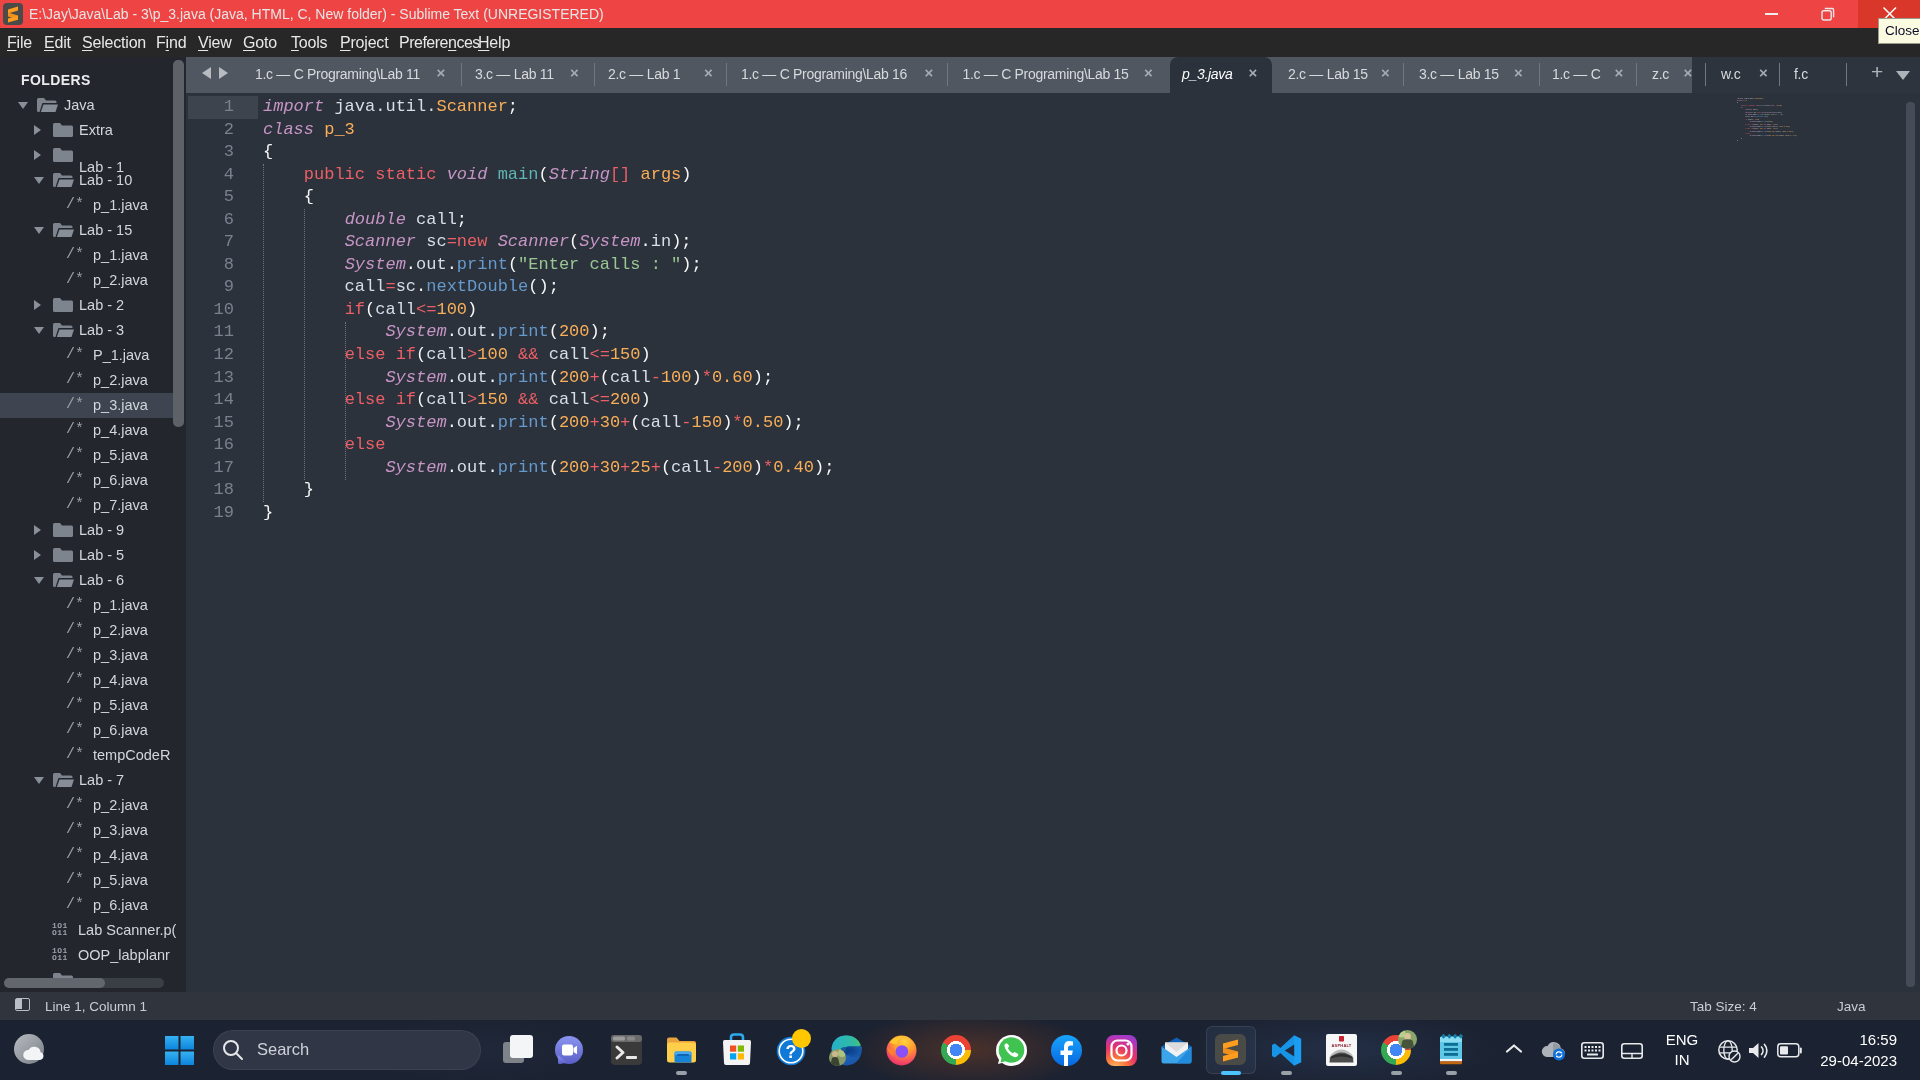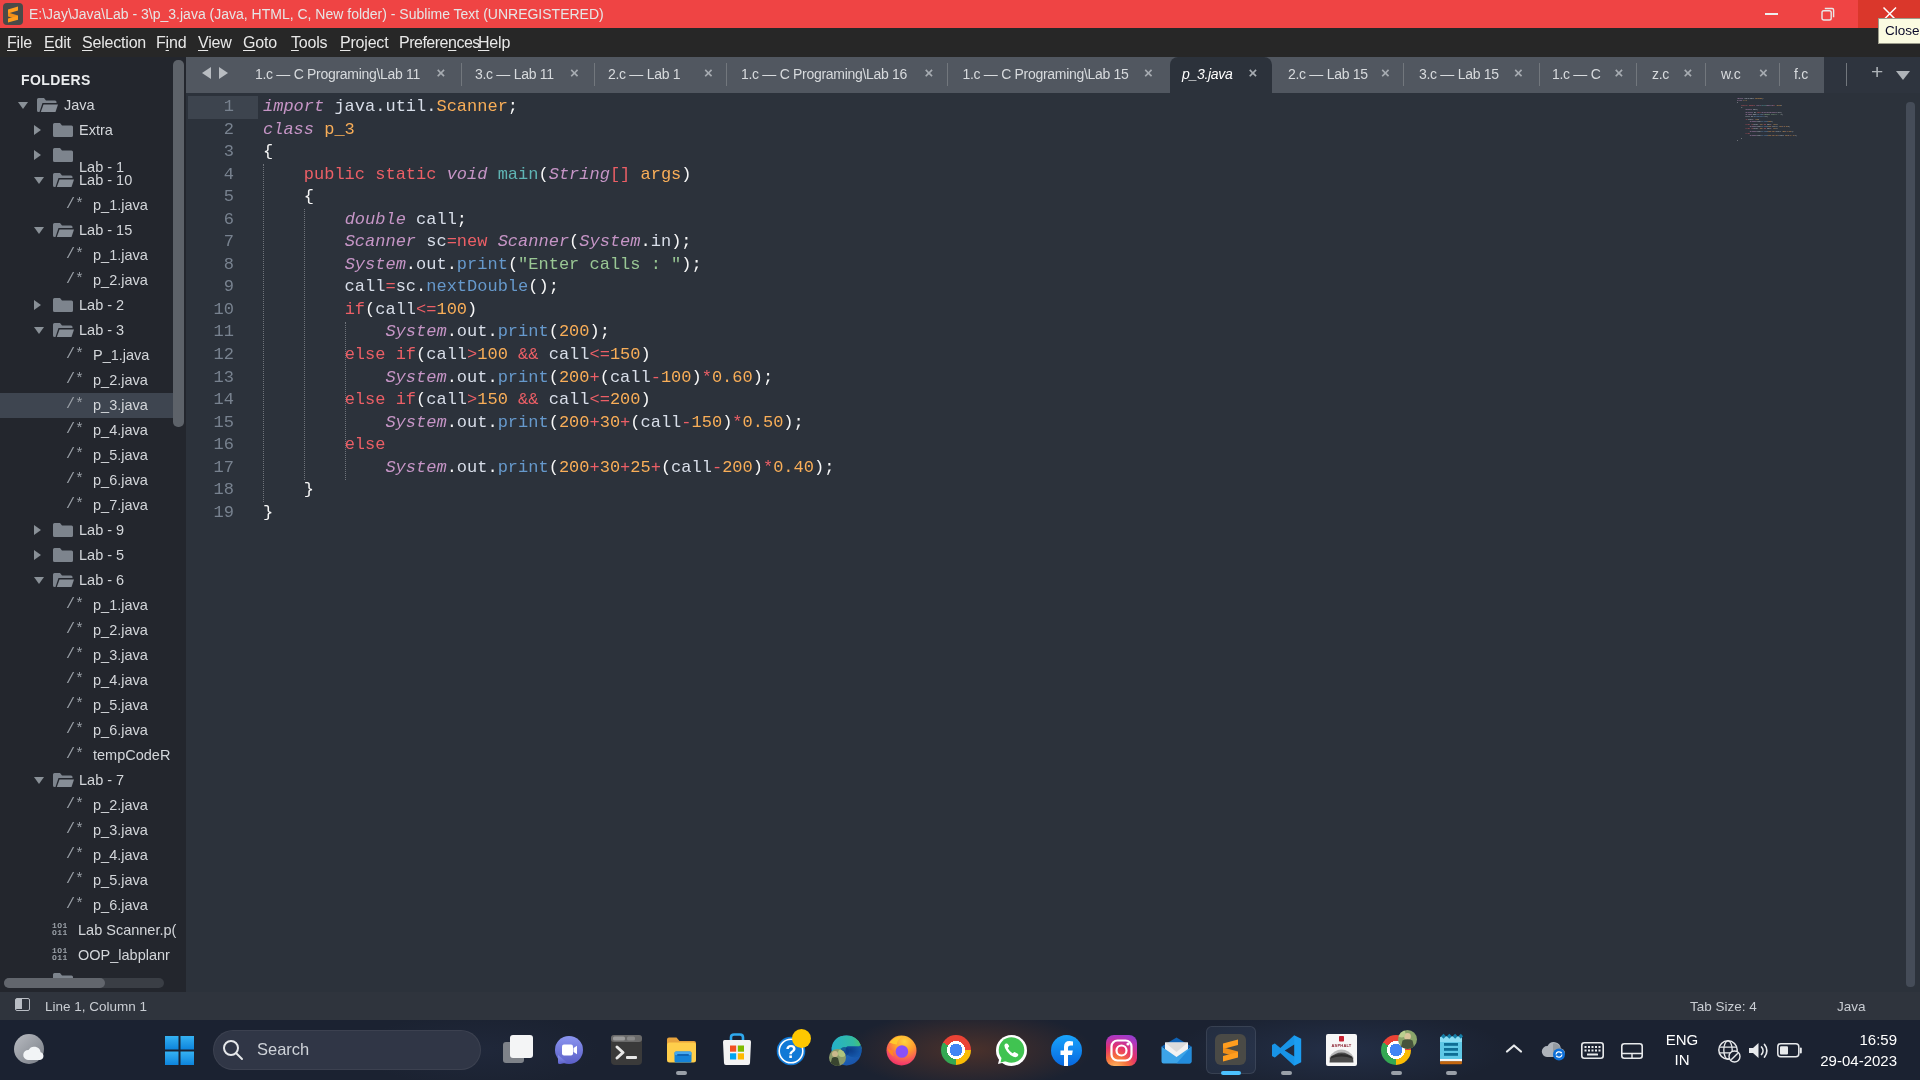--- a/index.html
+++ b/index.html
@@ -20,21 +20,21 @@
 .row{position:absolute;height:25px;width:186px;font-size:14.5px;color:#d3d6da}
 .rowsel{background:#3e4550;width:173px}
 .arrow-d{position:absolute;width:0;height:0;border-left:5px solid transparent;border-right:5px solid transparent;border-top:7px solid #899097}
 .arrow-r{position:absolute;width:0;height:0;border-top:5px solid transparent;border-bottom:5px solid transparent;border-left:7px solid #899097}
 .ficon{position:absolute;font-family:"Liberation Mono",monospace;font-size:15px;color:#9aa0a7}
 .bicon{position:absolute;font-family:"Liberation Mono",monospace;font-size:8px;font-weight:bold;color:#9aa0a7;line-height:6.5px;letter-spacing:0.5px}
 #sb-vscroll{position:absolute;left:173px;top:3px;width:11px;height:367px;background:#5d6269;border-radius:5px}
 #sb-htrack{position:absolute;left:4px;top:921px;width:160px;height:10px;background:#3a3e45;border-radius:5px}
 #sb-hthumb{position:absolute;left:4px;top:921px;width:101px;height:10px;background:#62666d;border-radius:5px}
 
-#tabbar{position:absolute;left:186px;top:57px;width:1638px;height:36px;background:#515760}
+#tabbar{position:absolute;left:186px;top:57px;width:1506px;height:36px;background:#515760}
 .tabt{position:absolute;top:9px;font-size:14px;letter-spacing:-0.3px;color:#d7dadd;white-space:pre}
 .tabx{position:absolute;top:7px;font-size:15px;font-weight:bold;color:#a6abb1}
 .tabsep{position:absolute;top:6px;width:1px;height:23px;background:#72777d}
 #activetab{position:absolute;background:#2c323b;border-radius:8px 8px 0 0;top:0;height:36px}
 
 #editor{position:absolute;left:186px;top:93px;width:1734px;height:899px;background:#2c323b}
 #gutterhl{position:absolute;left:2px;top:3px;width:70px;height:23px;background:#3d444e}
 #gutter{position:absolute;left:0;top:3px;width:48px;text-align:right;font-family:"Liberation Mono",monospace;font-size:17px;line-height:22.55px;color:#78828f;white-space:pre}
 #code{position:absolute;left:77px;top:3px;font-family:"Liberation Mono",monospace;font-size:17px;line-height:22.55px;color:#d8dee9;white-space:pre}
 .k{color:#c695c6;font-style:italic}

